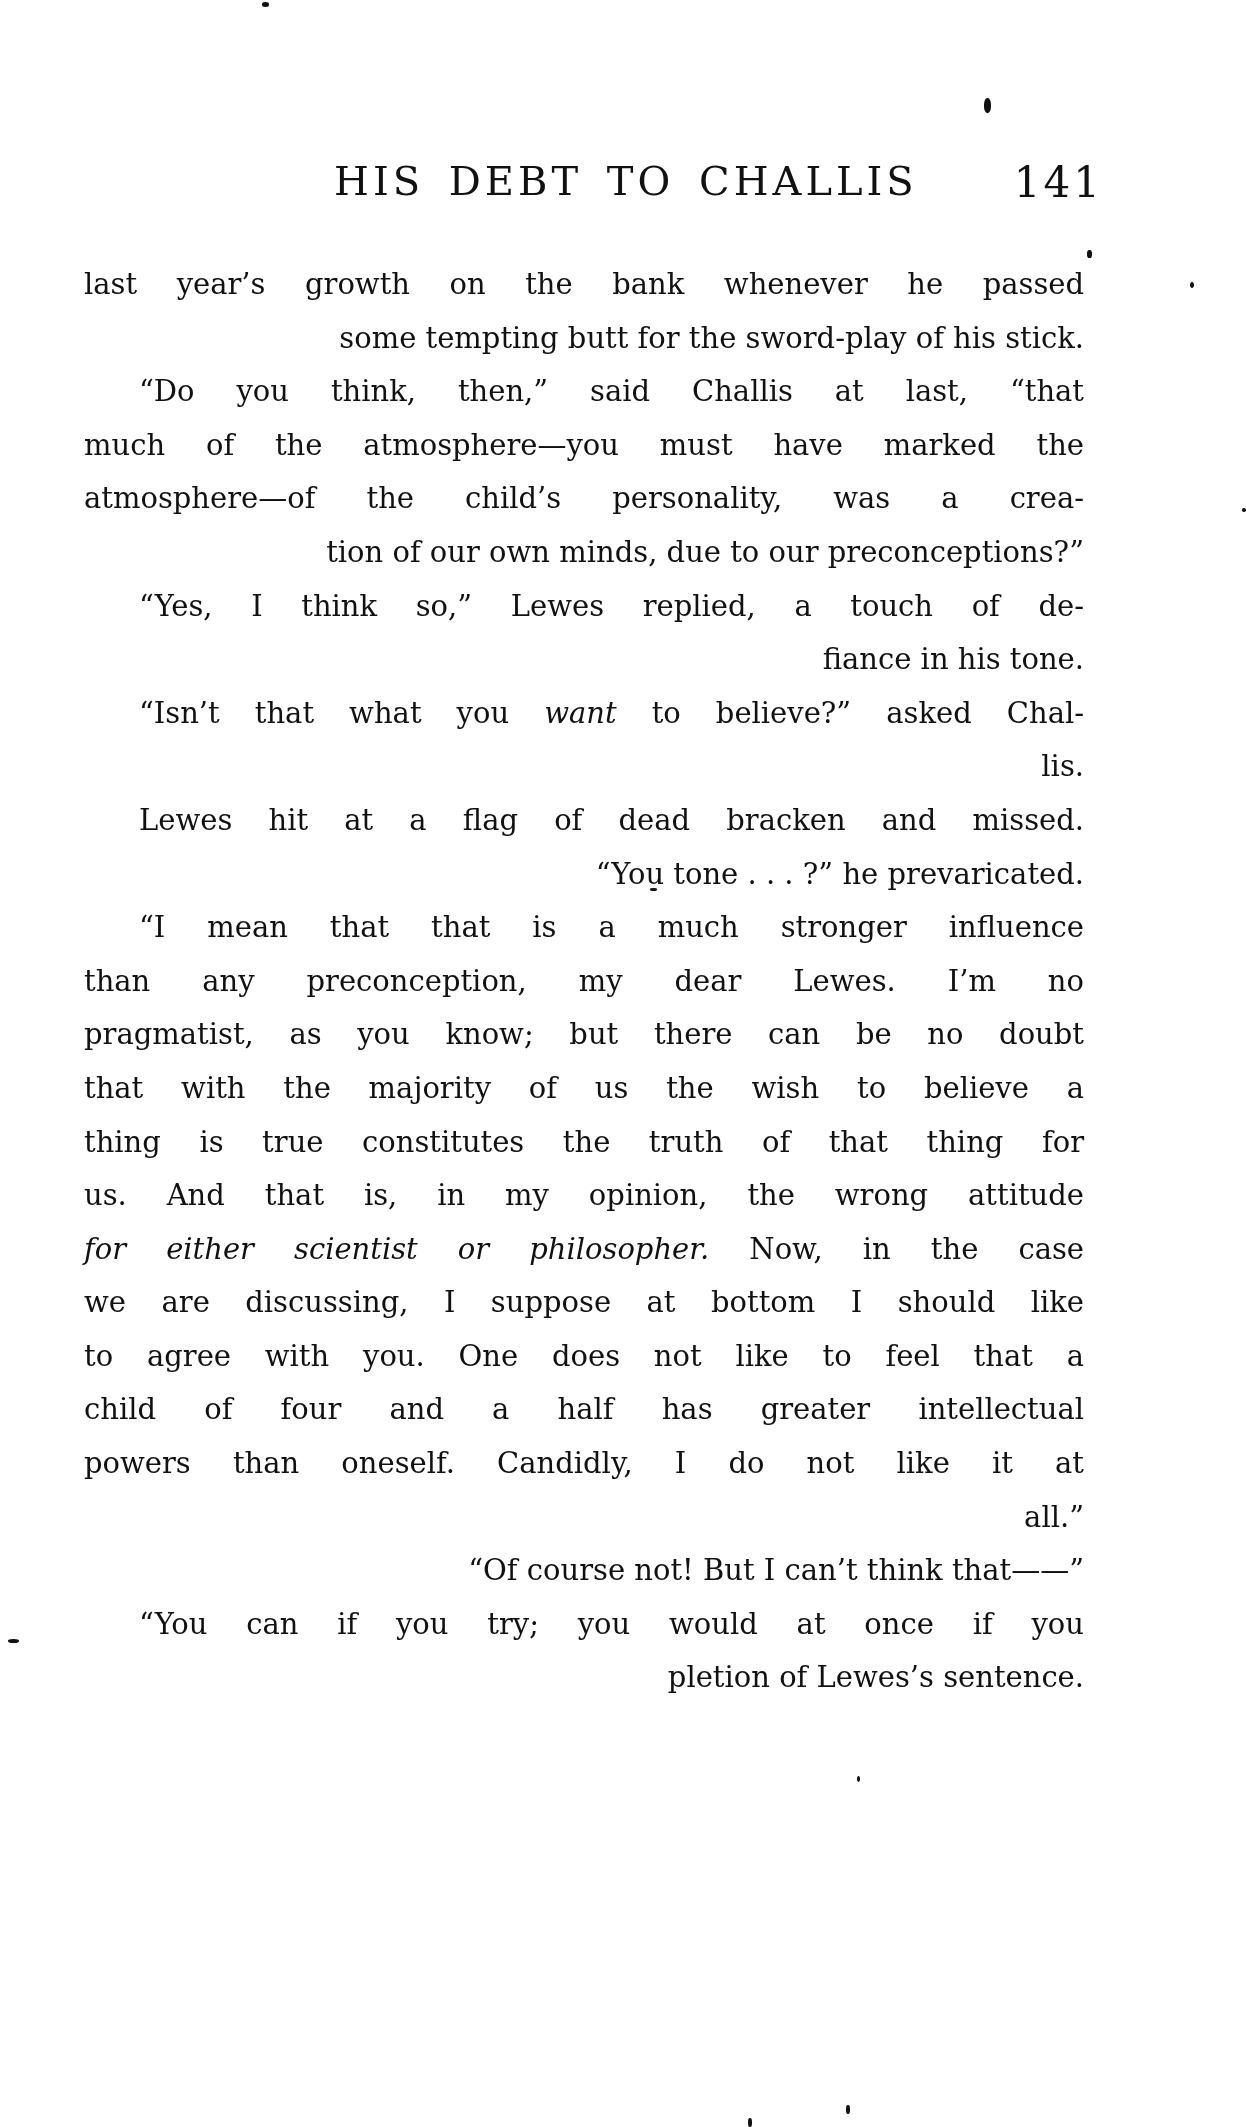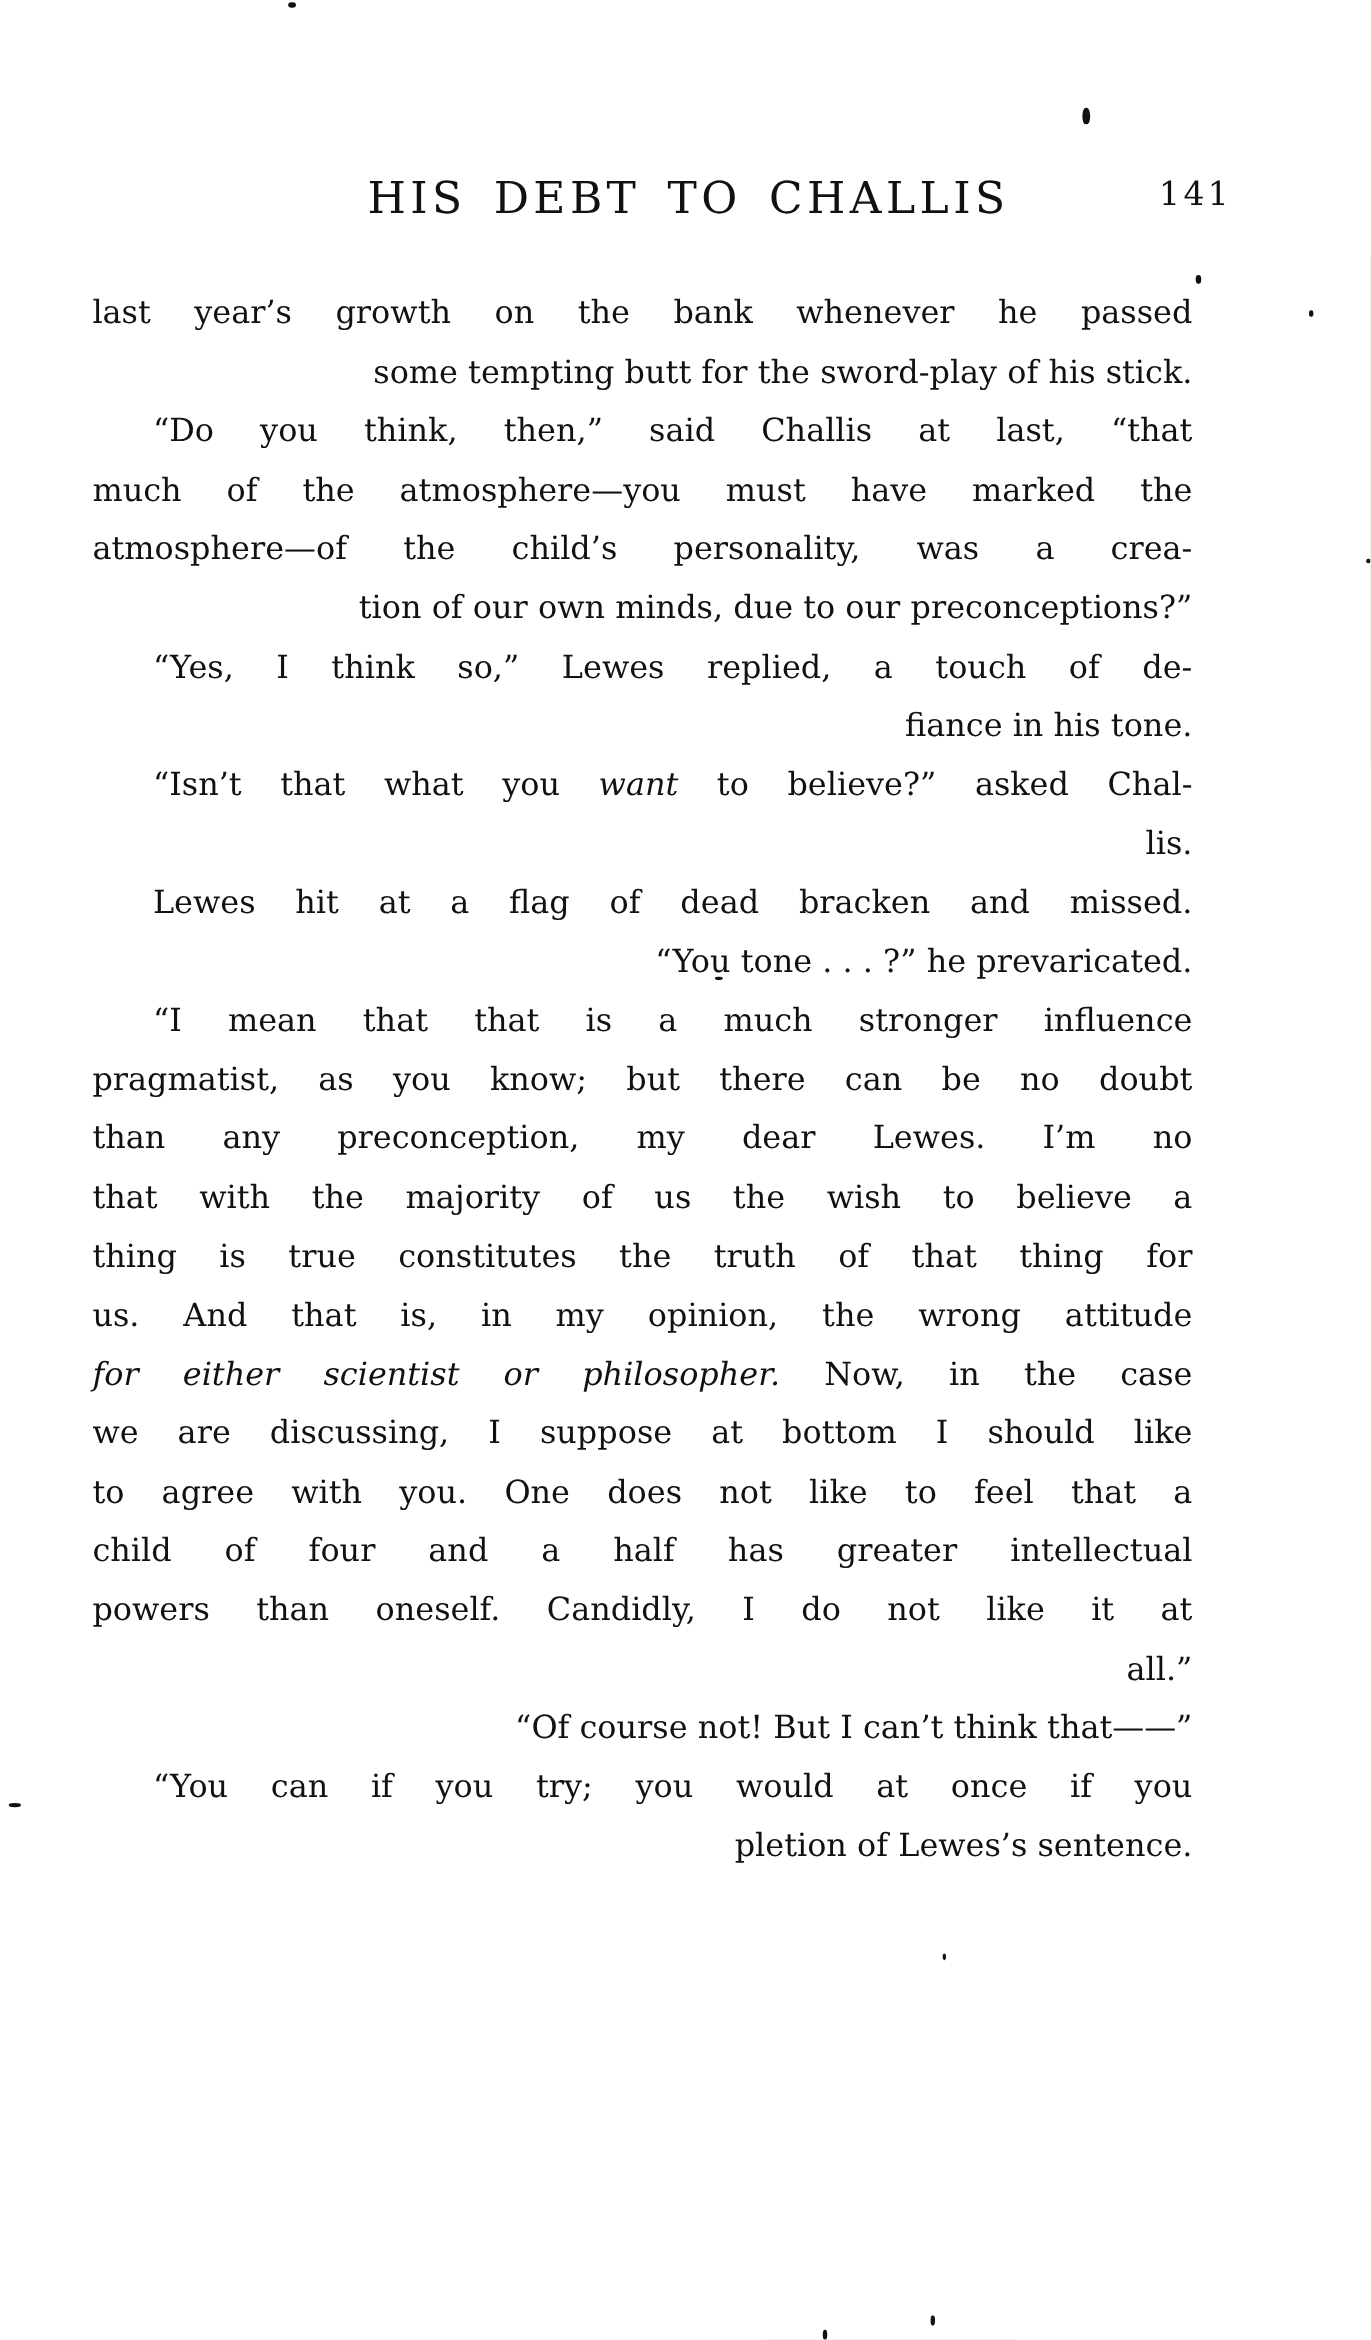--- a/index.html
+++ b/index.html
@@ -22,23 +22,23 @@
     left:334px;
     top:161px;
     font-size:40px;
     line-height:1;
     letter-spacing:4px;
     word-spacing:8px;
     white-space:nowrap;
   }
   .page-number{
     position:absolute;
-    right:126px;
+    right:143px;
     top:162px;
-    font-size:30px;
+    font-size:42px;
     line-height:1;
     letter-spacing:3px;
   }
   .body-text{
     position:absolute;
     left:84px;
     top:258px;
     width:1000px;
   }
   .para{margin:0;padding:0;}
@@ -90,22 +90,22 @@
       <div class="para">
         <div class="line just indent">“Isn’t that what you <i>want</i> to believe?” asked Chal-</div>
         <div class="line final">lis.</div>
       </div>
       <div class="para">
         <div class="line just indent">Lewes hit at a flag of dead bracken and missed.</div>
         <div class="line final">“You tone . . . ?” he prevaricated.</div>
       </div>
       <div class="para">
         <div class="line just indent">“I mean that that is a much stronger influence</div>
+        <div class="line just">than any preconception, my dear Lewes.  I’m no</div>
         <div class="line just">pragmatist, as you know; but there can be no doubt</div>
-        <div class="line just">than any preconception, my dear Lewes.  I’m no</div>
         <div class="line just">that with the majority of us the wish to believe a</div>
         <div class="line just">thing is true constitutes the truth of that thing for</div>
         <div class="line just">us.  And that is, in my opinion, the wrong attitude</div>
         <div class="line just"><i>for either scientist or philosopher.</i>  Now, in the case</div>
         <div class="line just">we are discussing, I suppose at bottom I should like</div>
         <div class="line just">to agree with you.  One does not like to feel that a</div>
         <div class="line just">child of four and a half has greater intellectual</div>
         <div class="line just">powers than oneself.  Candidly, I do not like it at</div>
         <div class="line final">all.”</div>
       </div>

